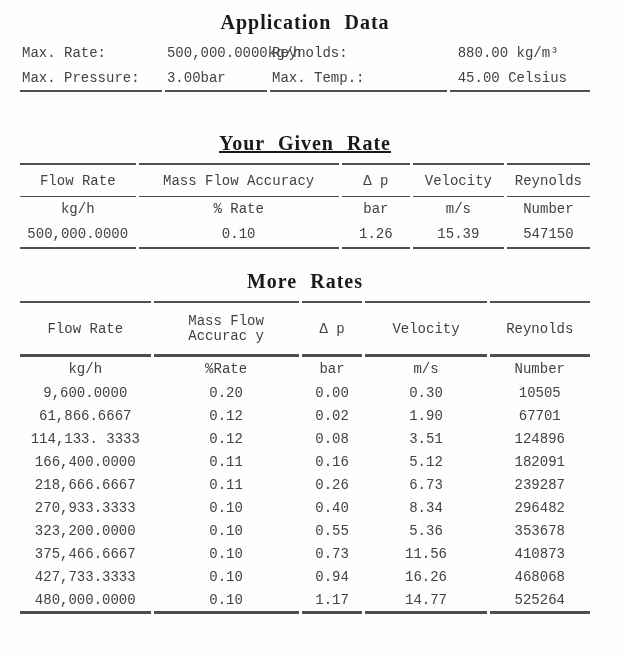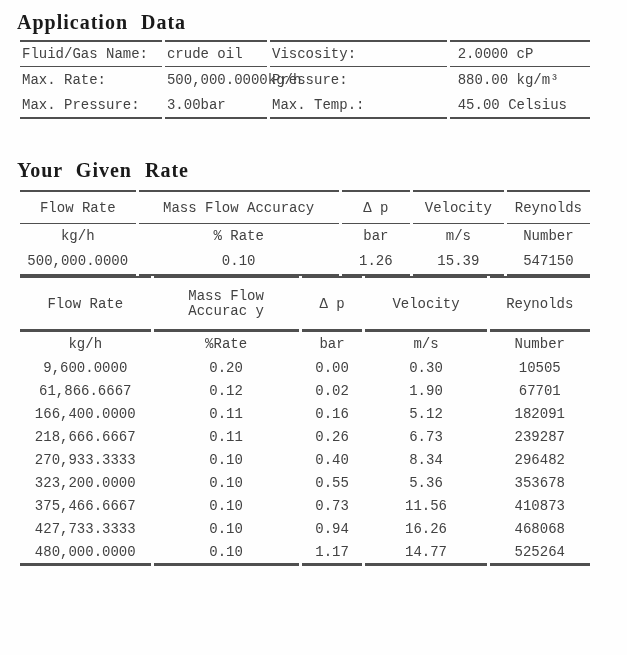--- a/index.html
+++ b/index.html
@@ -14,23 +14,24 @@
   h2{
     margin:0;
     font-family:"Liberation Serif","DejaVu Serif",serif;
     font-weight:bold;
     font-size:20px;
     line-height:23px;
     color:#1a1a1a;
     letter-spacing:1px;
     word-spacing:7px;
     white-space:nowrap;
+    text-align:center;
   }
   h2.t-app{margin-bottom:6px;}
-  h2.t-given{margin-top:40px;margin-bottom:8px;}
+  h2.t-given{margin-top:40px;margin-bottom:8px;text-decoration:underline;}
   h2.t-more{margin-top:21px;margin-bottom:8px;}
 
   table{
     width:576px;
     table-layout:fixed;
     border-collapse:separate;
     border-spacing:3px 0;
     font-size:14px;
     color:#424242;
   }
@@ -67,30 +68,24 @@
   <h2 class="t-app">Application Data</h2>
 
   <table class="t1">
     <colgroup>
       <col style="width:25.3%">
         <col style="width:18.2%">
         <col style="width:31.5%">
         <col style="width:25.0%">
     </colgroup>
     <tbody>
-        <tr class="r1">
-      <td>Fluid/Gas Name:</td>
-      <td>crude oil</td>
-      <td>Viscosity:</td>
-      <td class="c4">2.0000 cP</td>
-    </tr>
     <tr class="r2">
       <td>Max. Rate:</td>
       <td>500,000.0000kg/h</td>
-      <td>Pressure:</td>
+      <td>Reynolds:</td>
       <td class="c4">880.00 kg/m³</td>
     </tr>
     <tr class="r3">
       <td>Max. Pressure:</td>
       <td>3.00bar</td>
       <td>Max. Temp.:</td>
       <td class="c4">45.00 Celsius</td>
     </tr>
   </tbody>
     </table>
@@ -123,20 +118,21 @@
     <tr class="data">
       <td>500,000.0000</td>
       <td>0.10</td>
       <td>1.26</td>
       <td>15.39</td>
       <td>547150</td>
     </tr>
   </tbody>
     </table>
 
+  <h2 class="t-more">More Rates</h2>
 
   <table class="t3">
     <colgroup>
       <col style="width:23.4%">
         <col style="width:26.0%">
         <col style="width:10.9%">
         <col style="width:21.7%">
         <col style="width:18.0%">
     </colgroup>
     <tbody>
@@ -163,20 +159,27 @@
       <td>10505</td>
     </tr>
     <tr class="data">
       <td>61,866.6667</td>
       <td>0.12</td>
       <td>0.02</td>
       <td>1.90</td>
       <td>67701</td>
     </tr>
     <tr class="data">
+      <td>114,133. 3333</td>
+      <td>0.12</td>
+      <td>0.08</td>
+      <td>3.51</td>
+      <td>124896</td>
+    </tr>
+    <tr class="data">
       <td>166,400.0000</td>
       <td>0.11</td>
       <td>0.16</td>
       <td>5.12</td>
       <td>182091</td>
     </tr>
     <tr class="data">
       <td>218,666.6667</td>
       <td>0.11</td>
       <td>0.26</td>

